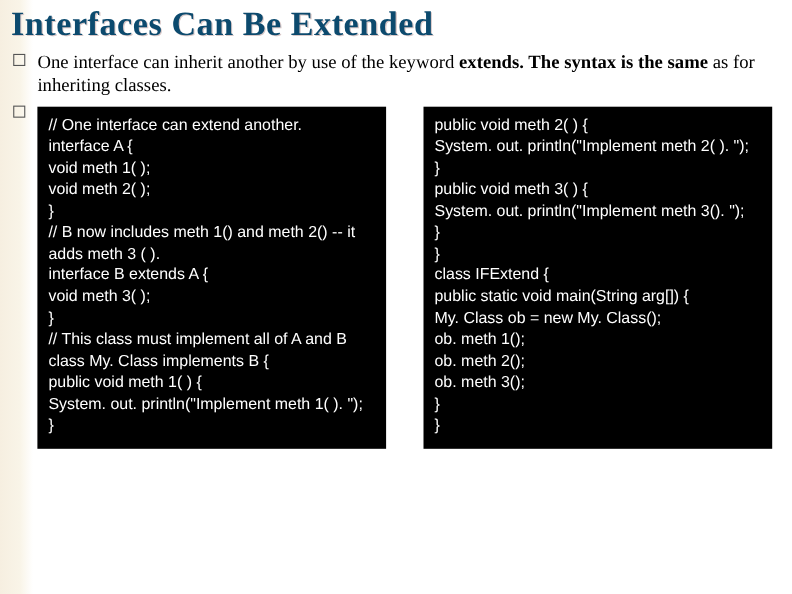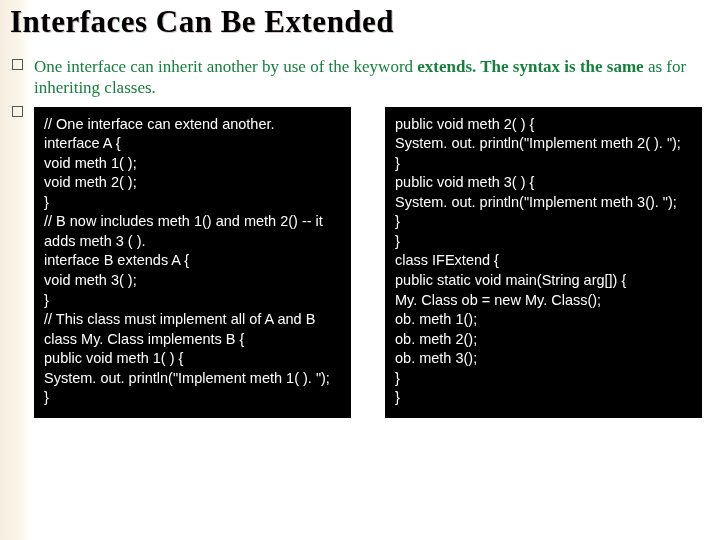--- a/index.html
+++ b/index.html
@@ -19,36 +19,36 @@
   }
   .slide {
     position: relative;
     z-index: 1;
     padding: 4px 10px 10px 10px;
   }
   h1.title {
     font-family: Georgia, 'Times New Roman', serif;
     font-size: 31px;
     font-weight: bold;
-    color: #000000;
+    color: #0c4a6e;
     text-shadow: 1px 1px 0 #d8c8c8;
-    margin-bottom: 16px;
+    margin-bottom: 6px;
     letter-spacing: 0.5px;
   }
   ul.bullets {
     list-style: none;
     margin: 0 0 8px 2px;
   }
   ul.bullets li {
     position: relative;
     padding-left: 22px;
     font-family: 'Times New Roman', Times, serif;
     font-size: 17px;
     line-height: 1.25;
-    color: #15803d;
+    color: #000000;
     margin-bottom: 4px;
   }
   ul.bullets li .chk {
     position: absolute;
     left: 0; top: 3px;
     width: 11px; height: 11px;
     border: 1px solid #555;
     display: inline-block;
   }
   .extends { font-weight: bold; }

